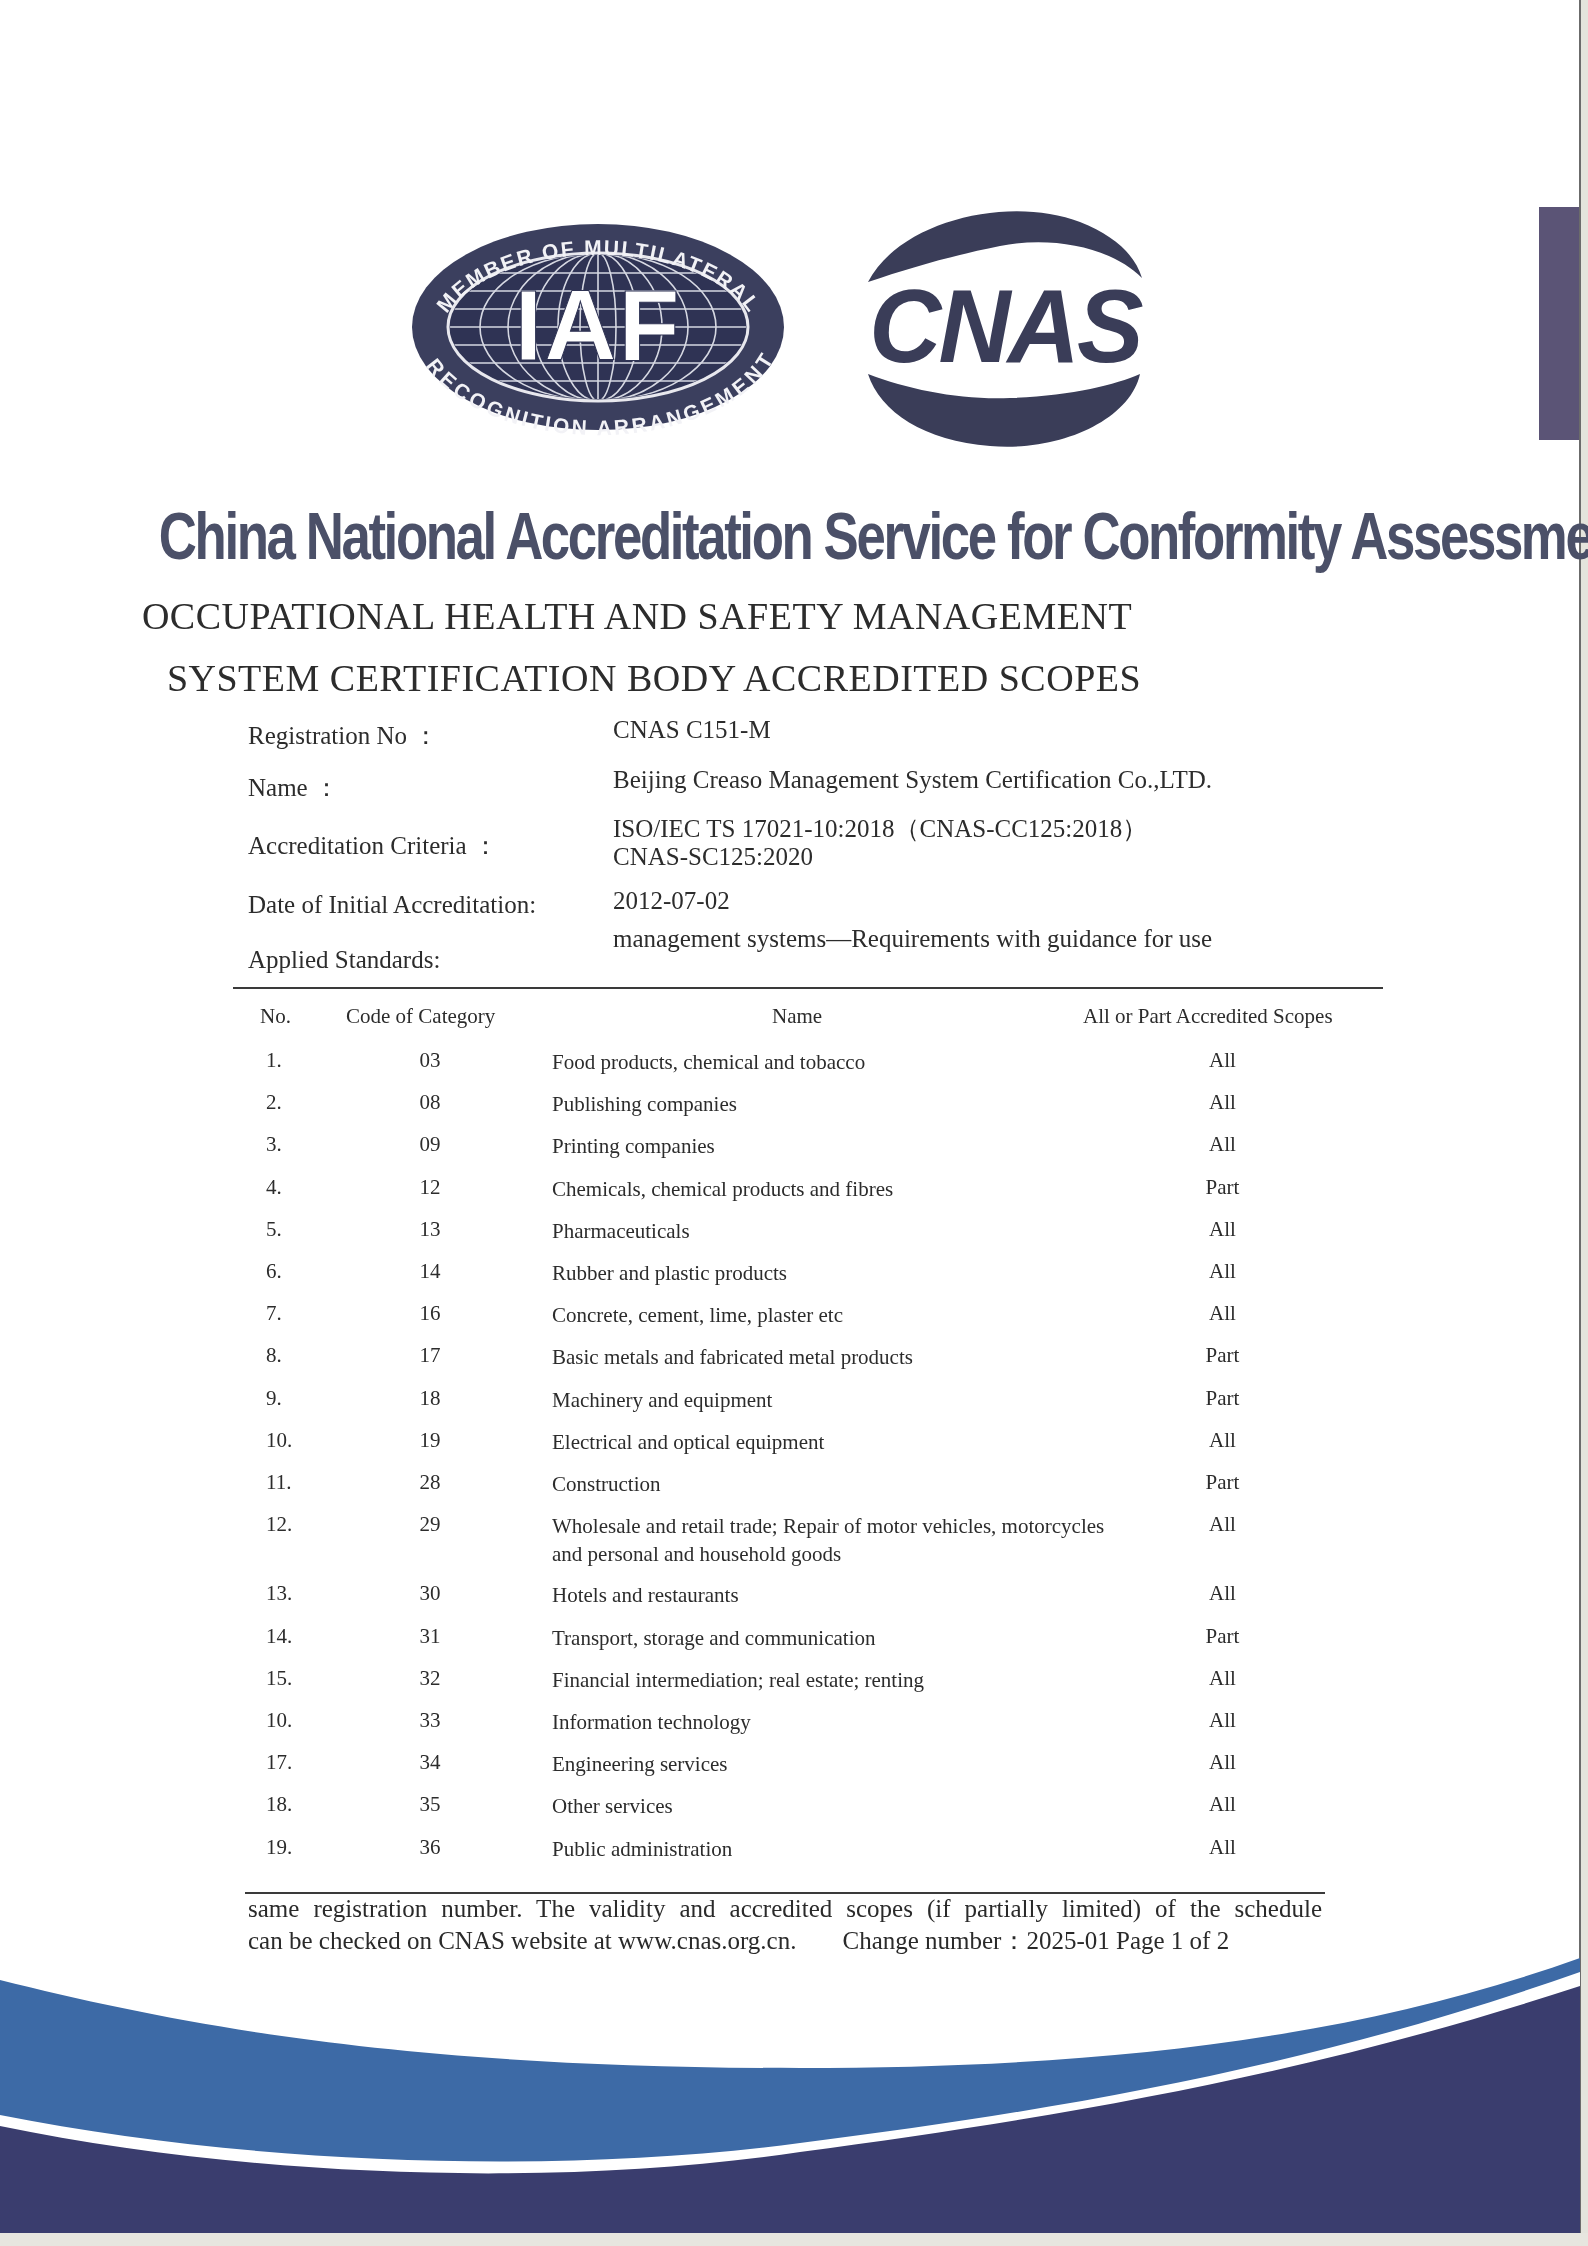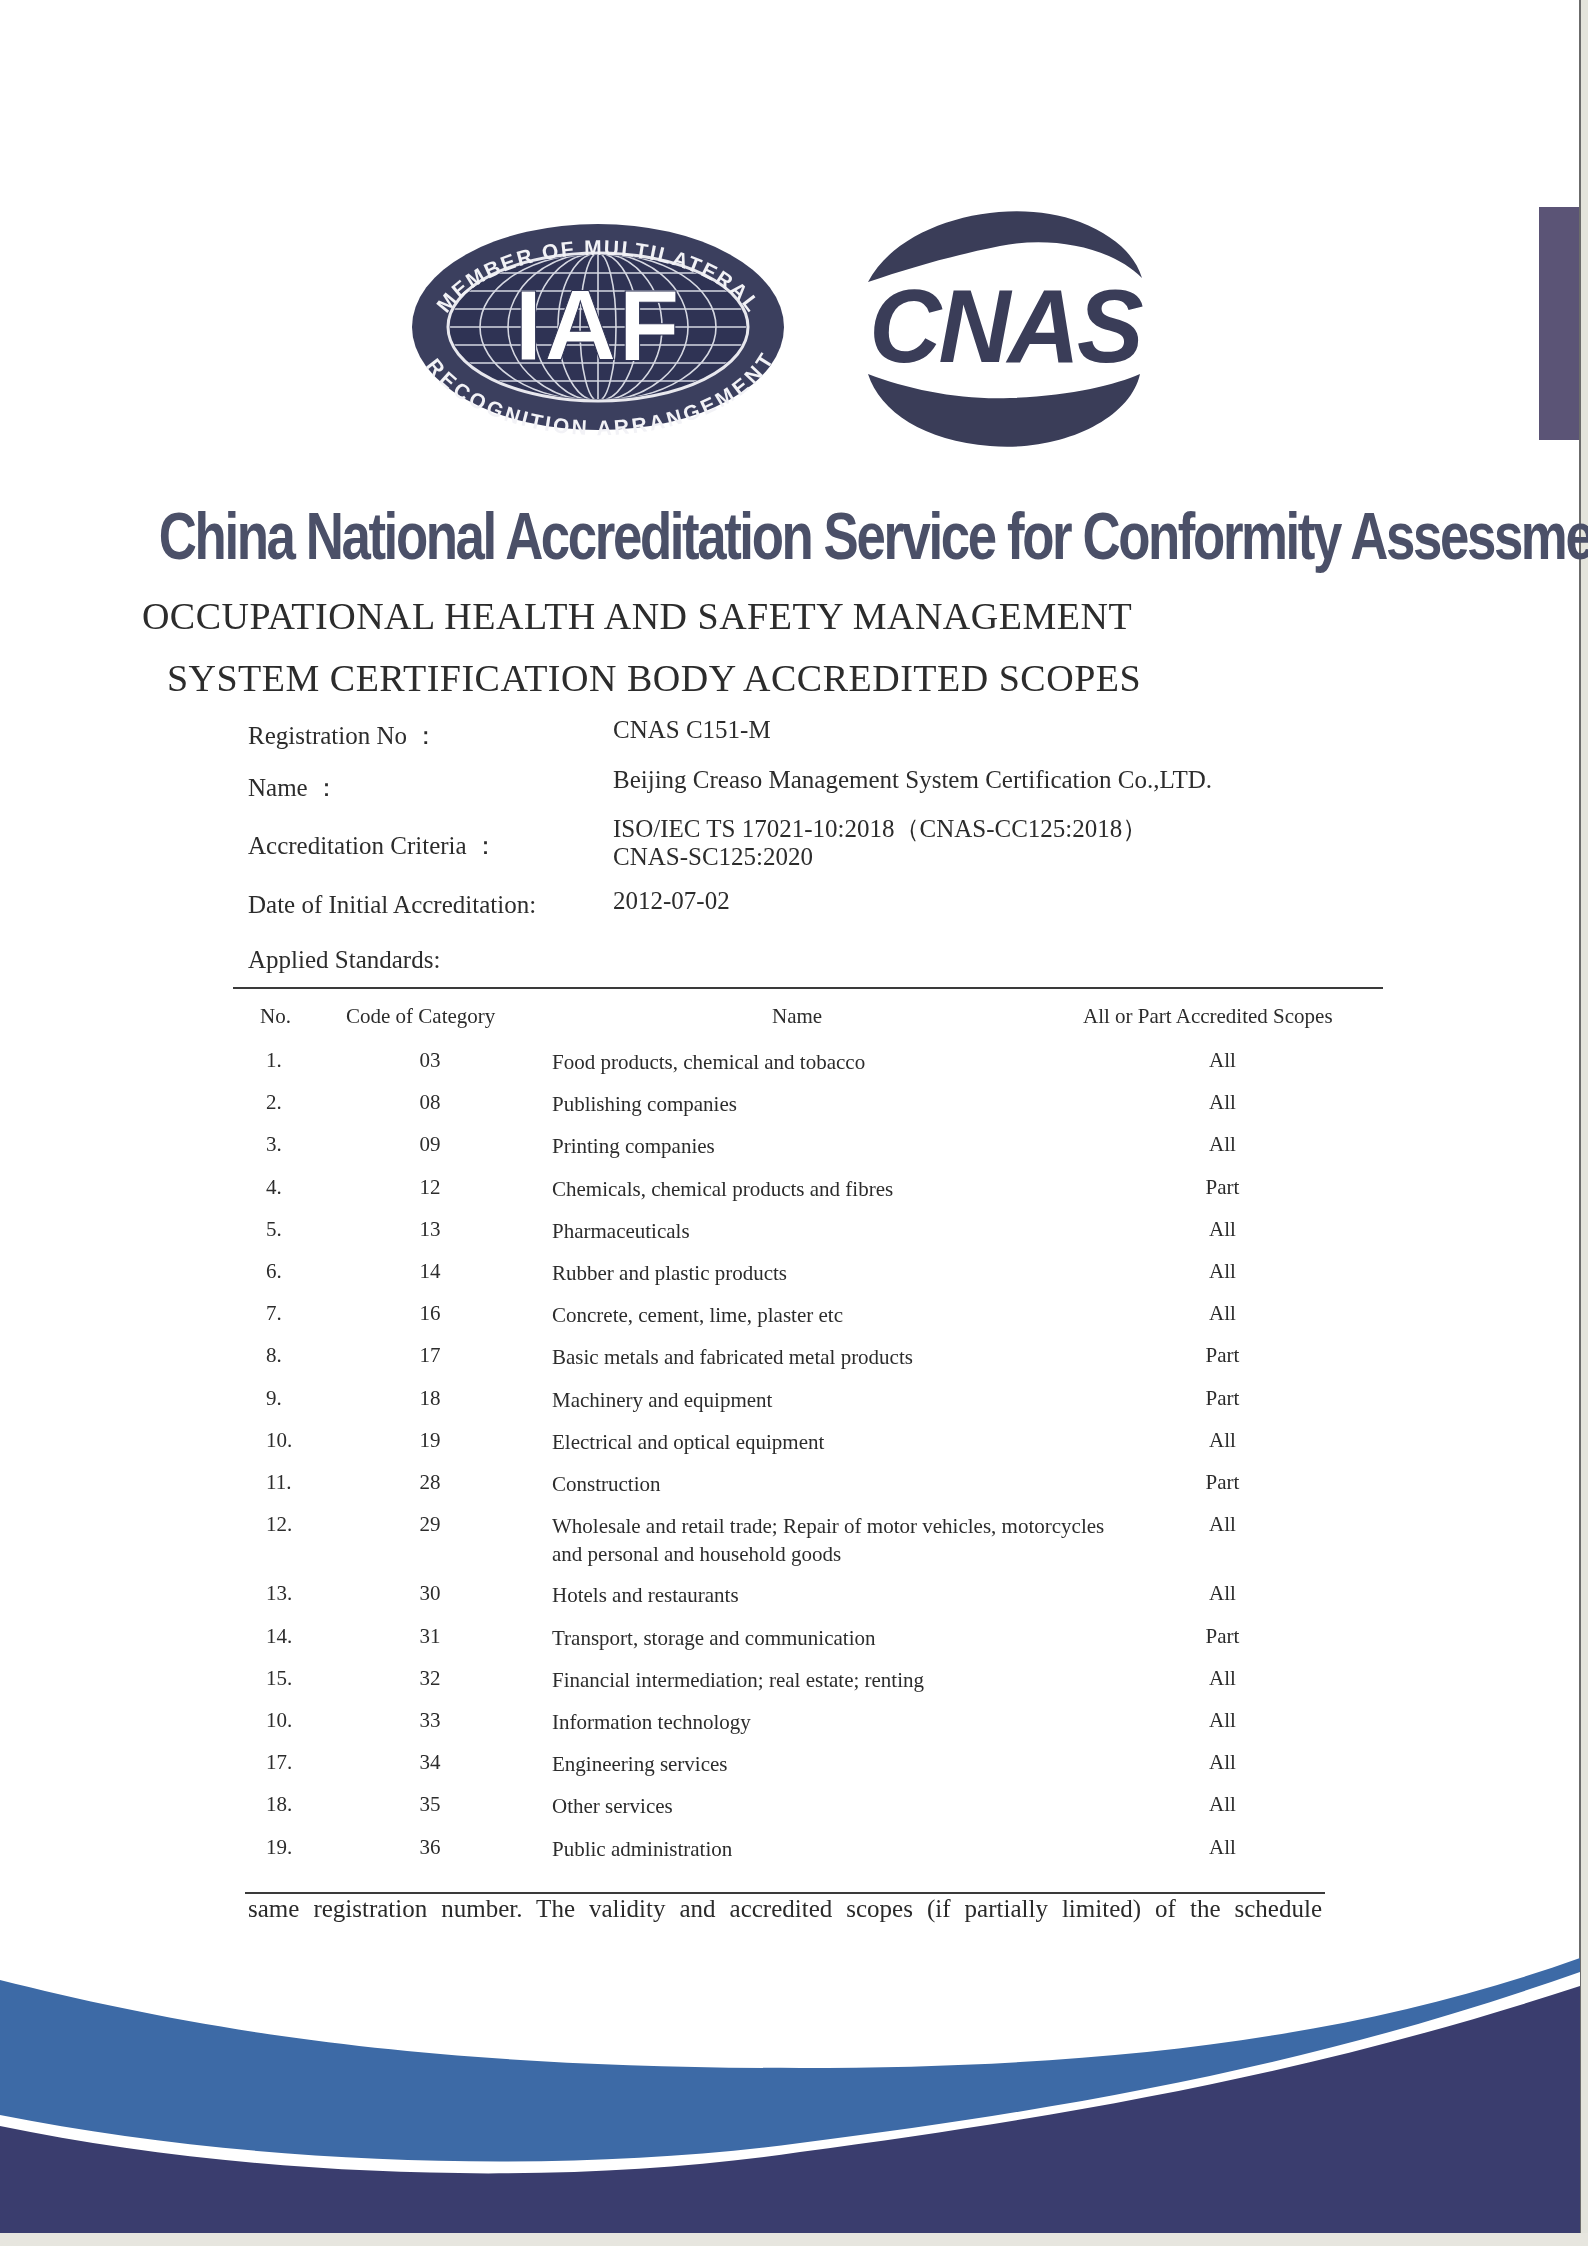--- a/index.html
+++ b/index.html
@@ -132,20 +132,21 @@
 
 <div class="abs info-label" style="top:829px">Accreditation Criteria ：</div>
 <div class="abs info-value" style="top:812px">ISO/IEC TS 17021-10:2018（CNAS-CC125:2018）</div>
 <div class="abs info-value" style="top:843px">CNAS-SC125:2020</div>
 
 <div class="abs info-label" style="top:891px">Date of Initial Accreditation:</div>
 <div class="abs info-value" style="top:887px">2012-07-02</div>
 
 <div class="abs info-label" style="top:946px">Applied Standards:</div>
 <div id="applied-value" class="abs info-value" style="top:924px">
+  <span class="last">management systems—Requirements with guidance for use</span>
 </div>
 
 <div id="rule-top" class="abs rule"></div>
 
 <div id="th-no" class="abs th">No.</div>
 <div id="th-code" class="abs th">Code of Category</div>
 <div id="th-name" class="abs th">Name</div>
 <div id="th-scope" class="abs th">All or Part Accredited Scopes</div>
 
 <div id="table-body">
@@ -262,20 +263,21 @@
       <span class="c-code">36</span>
       <span class="c-name">Public administration</span>
       <span class="c-scope">All</span>
     </div>
   </div>
 
 <div id="rule-bottom" class="abs rule"></div>
 
 <div id="footer-note" class="abs">
   <span class="ln">same registration number. The validity and accredited scopes (if partially limited) of the schedule</span>
+  <span class="ln ln3"><span>can be checked on CNAS website at www.cnas.org.cn.</span><span id="footer-change">Change number：2025-01 Page 1 of 2</span></span>
 </div>
 
 <svg id="wave" class="abs" viewBox="0 1940 1588 306" preserveAspectRatio="none">
   <rect x="0" y="2233" width="1588" height="13" fill="#e7e6df"></rect>
   <path d="M 0 1980 C 200 2030, 420 2068, 800 2068 C 1100 2068, 1350 2040, 1580 1958 L 1580 2233 L 0 2233 Z" fill="#3d6aa6"></path>
   <path d="M 0 2115 C 250 2165, 560 2175, 800 2143 C 1100 2105, 1330 2060, 1580 1972 L 1580 2233 L 0 2233 Z" fill="#ffffff"></path>
   <path d="M 0 2126 C 250 2178, 560 2188, 800 2152 C 1100 2112, 1330 2068, 1580 1986 L 1580 2233 L 0 2233 Z" fill="#3a3d6e"></path>
 </svg>
 
 </body></html>

